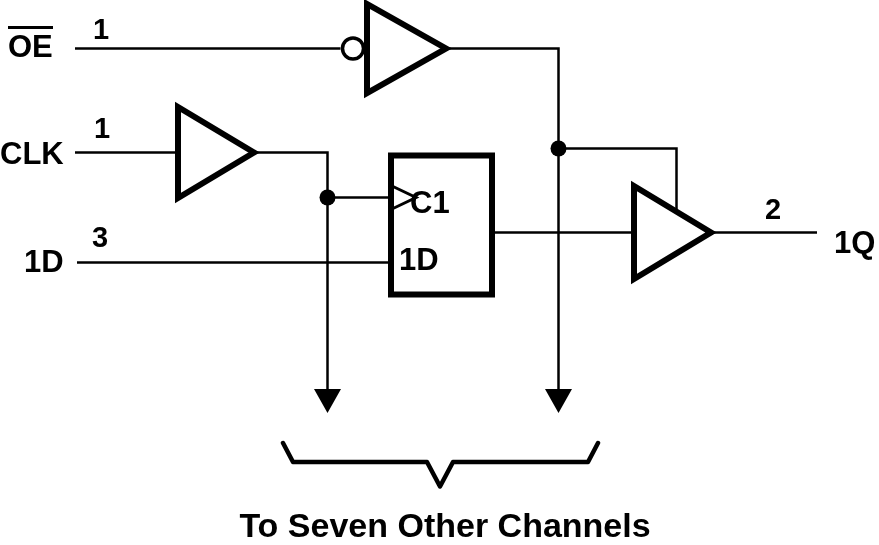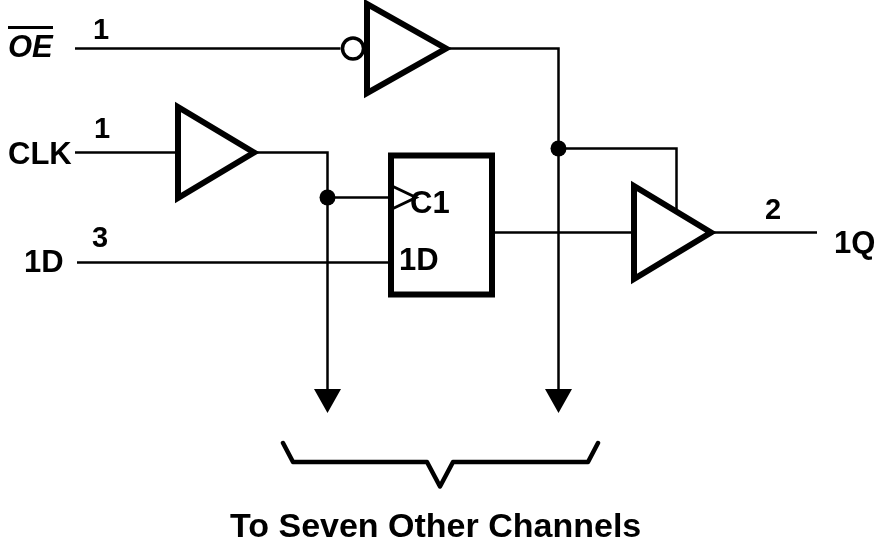--- a/index.html
+++ b/index.html
@@ -29,21 +29,21 @@
     color: #000000;
   }
   .sig   { font-size: 31px; }
   .pin   { font-size: 29px; }
   .over  { border-top: 3.5px solid #000000; padding-top: 2px; display: inline-block; }
   .caption {
     position: absolute;
     left: 230px;
     top: 508px;
     width: 430px;
-    text-align: left;
+    text-align: center;
     font-weight: bold;
     font-size: 34px;
     line-height: 1;
     white-space: nowrap;
   }
 </style>
 </head>
 <body>
 
 <div class="stage">
@@ -74,26 +74,26 @@
 
     <circle cx="558.5" cy="148.5" r="8" fill="#000000"></circle>
     <circle cx="327.5" cy="197.5" r="8" fill="#000000"></circle>
 
     <polygon points="314,389 341,389 327.5,413" fill="#000000"></polygon>
     <polygon points="545,389 572,389 558.5,413" fill="#000000"></polygon>
 
     <path d="M283,443 L293,462 L427,462 L440,486.5 L453,462 L588,462 L598,443" fill="none" stroke="#000000" stroke-width="4.5" stroke-linejoin="round" stroke-linecap="round"></path>
   </svg>
 
-  <span class="lbl sig" style="left:8px; top:26px;font-style:italic;">
+  <span class="lbl sig" style="left:8px; top:26px;">
     <span class="over">OE</span>
   </span>
   <span class="lbl pin" style="left:93px; top:15px;">1</span>
 
-  <span class="lbl sig" style="left:8px; top:138px;">CLK</span>
+  <span class="lbl sig" style="left:0px; top:138px;">CLK</span>
   <span class="lbl pin" style="left:94px; top:114px;">1</span>
 
   <span class="lbl sig" style="left:24px; top:246px;">1D</span>
   <span class="lbl pin" style="left:92px; top:223px;">3</span>
 
   <span class="lbl sig" style="left:410px; top:187px;">C1</span>
   <span class="lbl sig" style="left:399px; top:244px;">1D</span>
 
   <span class="lbl pin" style="left:765px; top:195px;">2</span>
   <span class="lbl sig" style="left:834px; top:227px;">1Q</span>

